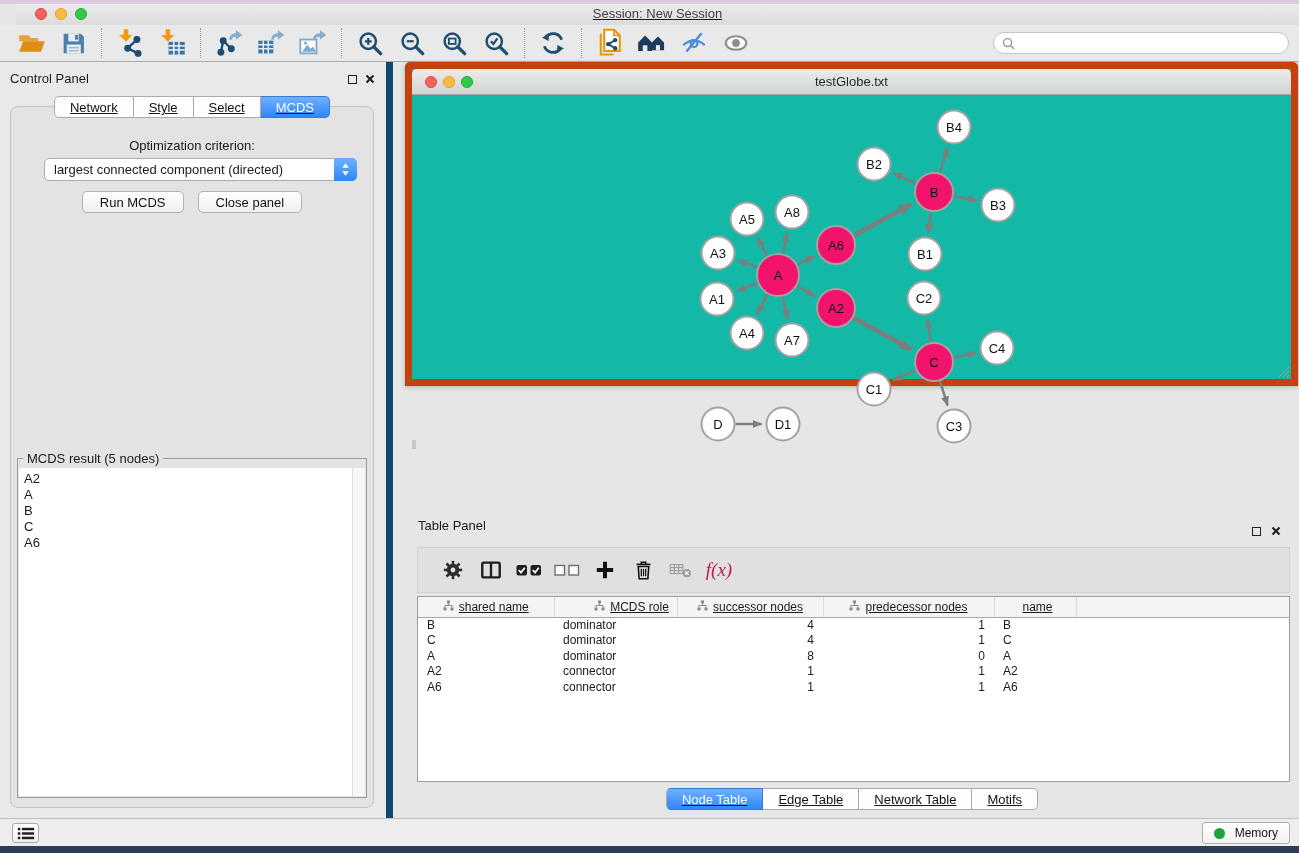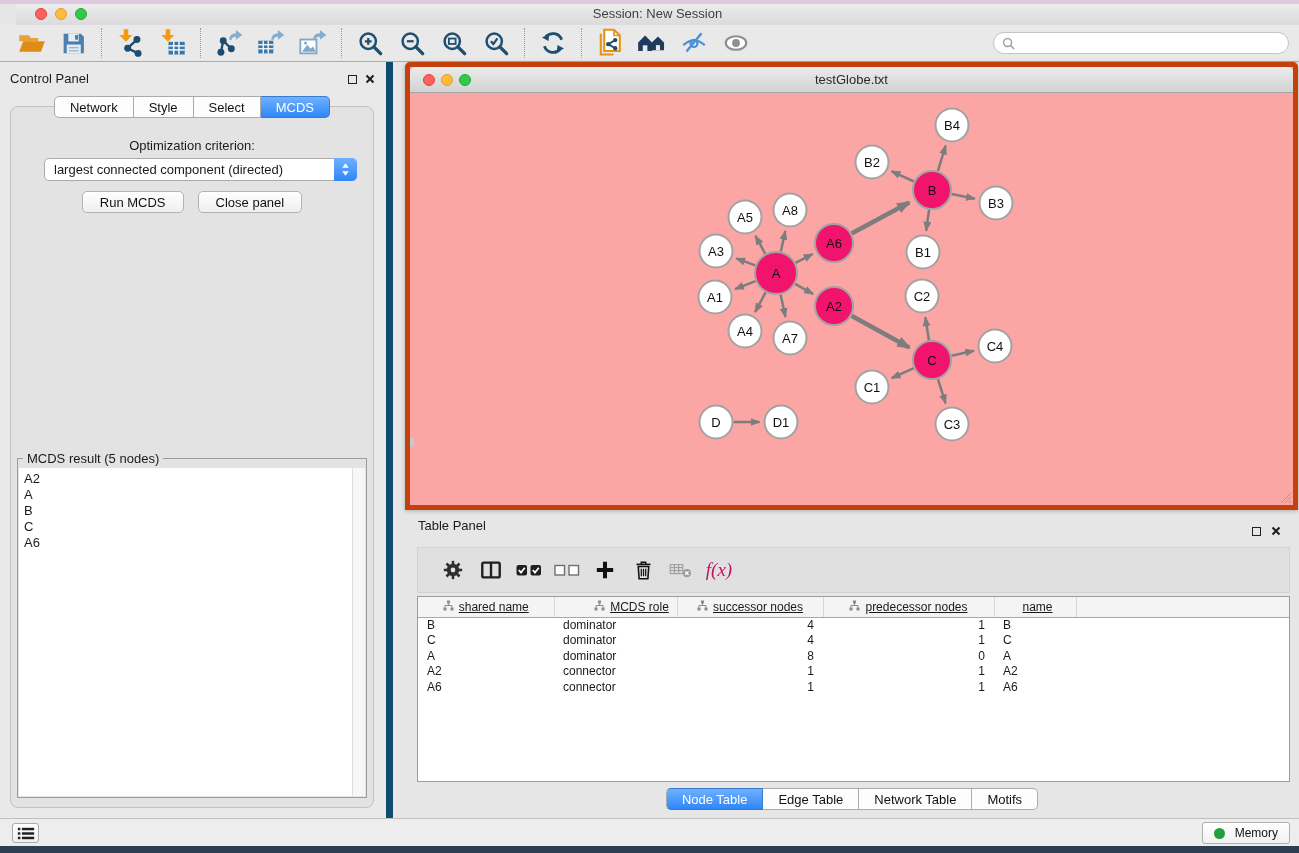--- a/index.html
+++ b/index.html
@@ -6,21 +6,21 @@
   html,body { background:#2E3D51; }
   #app {
     position:relative; width:1299px; height:853px; overflow:hidden;
     background:#E6E6E6;
     font-family:"Liberation Sans","DejaVu Sans",sans-serif;
     color:#1a1a1a; -webkit-font-smoothing:antialiased;
   }
   
   .top-strip { position:absolute; top:0; left:0; right:0; height:4px; background:#DEC9E0; }
   .titlebar { position:absolute; top:4px; left:16px; right:0; height:29px;
-    background:linear-gradient(#ECECEC,#D7D4D7); border-bottom:1px solid #B2B2B2; }
+    background:linear-gradient(#ECECEC,#D7D4D7); border-bottom:1px solid #B2B2B2;text-decoration:underline; }
   .titlebar .title-text { text-align:center; line-height:20px; font-size:13px; color:#3F3F3F; }
   .tl { position:absolute; top:4px; width:12px; height:12px; border-radius:50%; }
   .tl.red { background:#FC615D; border:1px solid #E0443E;}
   .tl.yellow { background:#FDBC40; border:1px solid #DEA123;}
   .tl.green { background:#34C84A; border:1px solid #1EAD2D;}
   
   .toolbar { position:absolute; top:25px; left:0; right:0; height:37px; background:#E9E9E9;
     border-bottom:1px solid #ABABAB; display:flex; align-items:center; padding:0 10px; }
   .tbtn { width:42px; height:33px; background:none; border:none; display:flex;
     align-items:center; justify-content:center; cursor:default; }
@@ -32,21 +32,21 @@
   
   .control-panel { position:absolute; left:0; top:62px; width:393px; bottom:35px;
     background:#E9E9E9; border-right:7px solid #0c4a6e; }
   .cp-header { position:relative; height:30px; }
   .cp-title { position:absolute; left:10px; top:9px; font-size:13px; color:#1c1c1c; }
   .win-ctrl { position:absolute; top:10px; display:inline-flex; width:14px; height:14px;
     align-items:center; justify-content:center; }
   .float-box { width:9px; height:9px; border:1.5px solid #222; display:inline-block; }
   .cp-body { position:absolute; left:10px; right:12px; top:44px; bottom:10px;
     background:#E3E3E3; border:1px solid #C2C2C2; border-radius:8px; }
-  .seg-row { position:absolute; top:-11px; left:0; right:0; display:flex; justify-content:center; }
+  .seg-row { position:absolute; top:-11px; left:0; right:0; display:flex; justify-content:center;text-decoration:underline; }
   .seg { height:22px; line-height:21px; padding:0 15px; font-size:13px; background:#FDFDFD;
     border:1px solid #ABABAB; border-left:none; color:#111; cursor:default; }
   .seg:first-child { border-left:1px solid #ABABAB; border-radius:5px 0 0 5px; }
   .seg:last-child { border-radius:0 5px 5px 0; }
   .seg-active { background:linear-gradient(#6FB1FF,#2F86F6); color:#fff; border-color:#3A7BD0; }
   .opt-label { position:absolute; top:31px; left:0; right:0; text-align:center; font-size:13px; }
   .dropdown { position:absolute; top:51px; left:33px; width:313px; height:23px; background:#fff;
     border:1px solid #ABABAB; border-radius:5px; font-size:13px; line-height:21px;
     padding-left:9px; }
   .dd-cap { position:absolute; right:-1px; top:-1px; width:23px; height:23px;
@@ -58,22 +58,22 @@
   .groupbox { position:absolute; left:6px; right:6px; top:351px; bottom:9px;
     border:1px solid #9C9C9C; background:#E3E3E3; }
   .groupbox-label { position:absolute; top:-8px; left:5px; background:#E3E3E3;
     padding:0 4px; font-size:13px; }
   .result-list { position:absolute; top:9px; left:1px; right:14px; bottom:1px; background:#fff;
     padding:3px 0 0 5px; font-size:13px; overflow:hidden; }
   .result-item { line-height:16px; }
   .scroll-track { position:absolute; top:9px; bottom:1px; right:1px; width:13px;
     background:#F7F7F7; border-left:1px solid #DDD; }
   
-  .network-window { position:absolute; left:405px; top:62px; width:893px; height:448px;
-    background:#fca5a5; border:5px solid #c2410c; border-radius:5px 5px 0 0;
+  .network-window { position:absolute; left:405px; top:62px; width:893px; height:324px;
+    background:#14b8a6; border:7px solid #c2410c; border-radius:5px 5px 0 0;
     box-shadow:0 1px 4px rgba(0,0,0,.25); }
   .nw-titlebar { position:relative; height:26px; background:linear-gradient(#EBEBEB,#D3D3D3);
     border-bottom:1px solid #A5A5A5; border-radius:5px 5px 0 0; }
   .nw-titlebar .tl { top:7px; }
   .nw-title { text-align:center; line-height:25px; font-size:13px; color:#2b2b2b; }
   .graph-canvas { display:block; }
   .grip { position:absolute; right:1px; bottom:1px; }
   
   .table-panel { position:absolute; left:405px; top:515px; width:894px; height:303px; }
   .tp-title { position:absolute; left:13px; top:3px; font-size:13px; color:#1c1c1c; }

